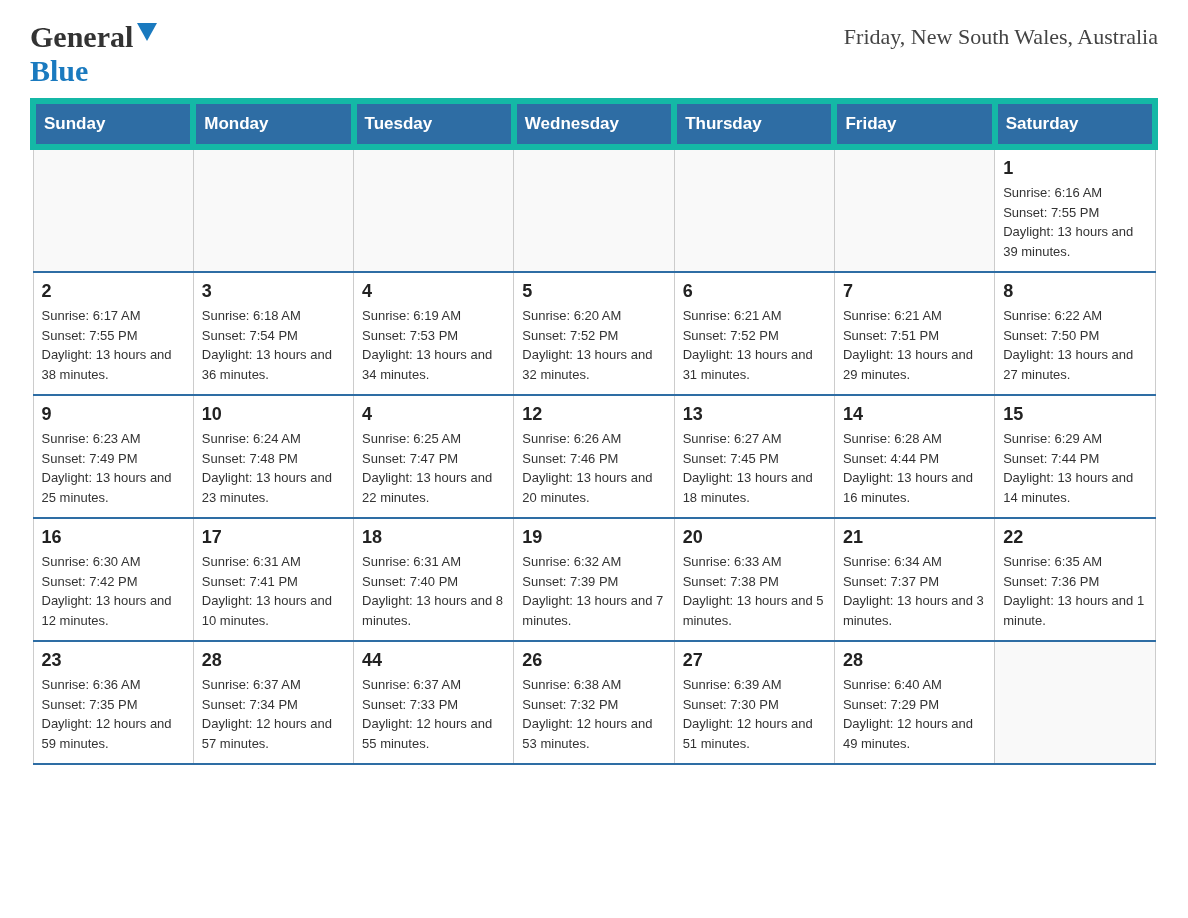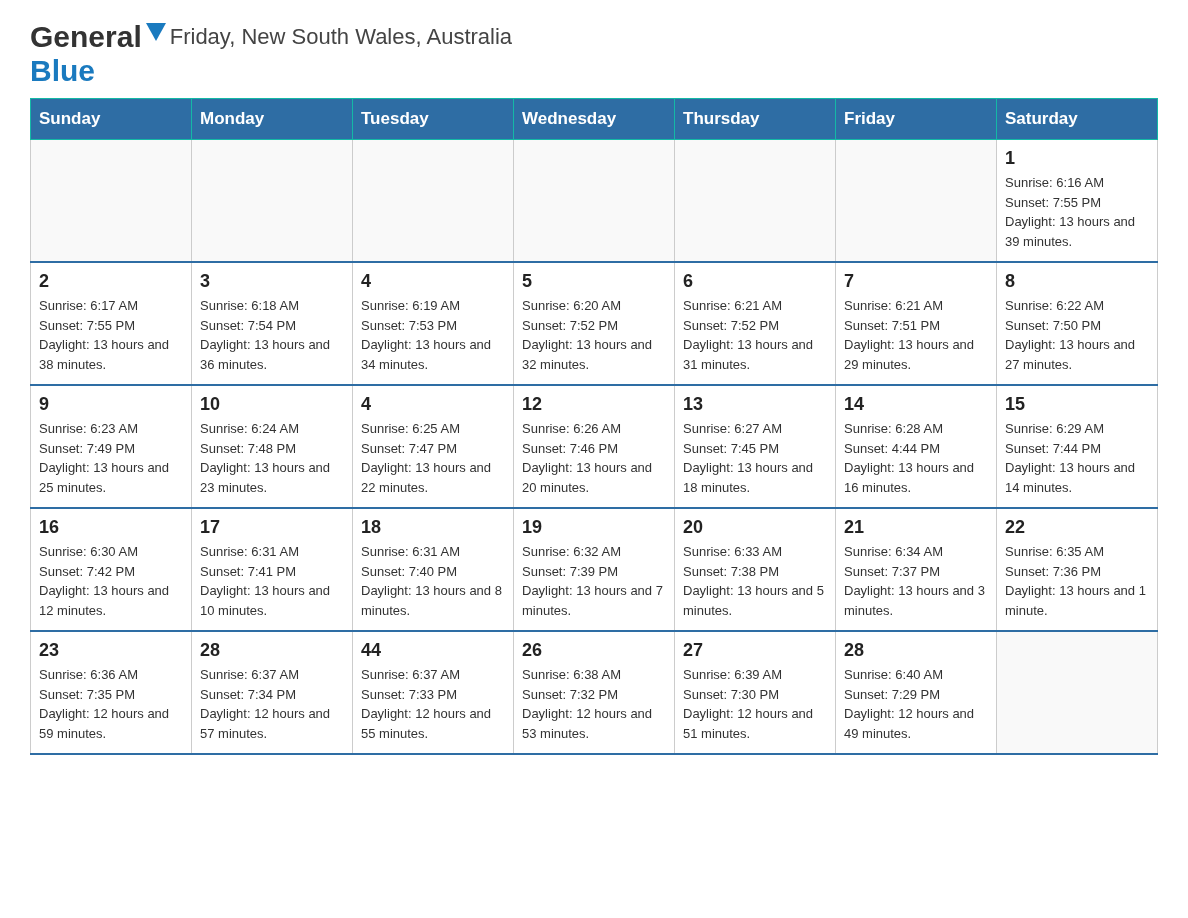--- a/index.html
+++ b/index.html
@@ -6,23 +6,24 @@
     body {
       font-family: Arial, sans-serif;
       background: #fff;
       color: #222;
       width: 1188px;
       min-height: 918px;
       padding: 20px 30px;
     }
     .header {
       display: flex;
-      justify-content: flex-start;
+      justify-content: space-between;
       align-items: flex-start;
       margin-bottom: 10px;
+      font-family: Liberation Serif, serif;
     }
     .logo {
       display: flex;
       flex-direction: column;
       align-items: flex-start;
     }
     .title-block {
       text-align: right;
     }
     .title-block h1 {
@@ -42,21 +43,21 @@
       border-collapse: collapse;
       margin-top: 10px;
     }
     .calendar thead tr th {
       background-color: #2e6da4;
       color: #fff;
       font-size: 17px;
       font-weight: bold;
       padding: 10px 8px;
       text-align: left;
-      border: 1px solid #14b8a6;
+      border: 6px solid #14b8a6;
     }
     .calendar tbody tr td {
       vertical-align: top;
       padding: 8px 8px 10px 8px;
       border: 1px solid #ccc;
       width: 14.28%;
       min-height: 110px;
       font-size: 13px;
       color: #333;
       background: #fff;

